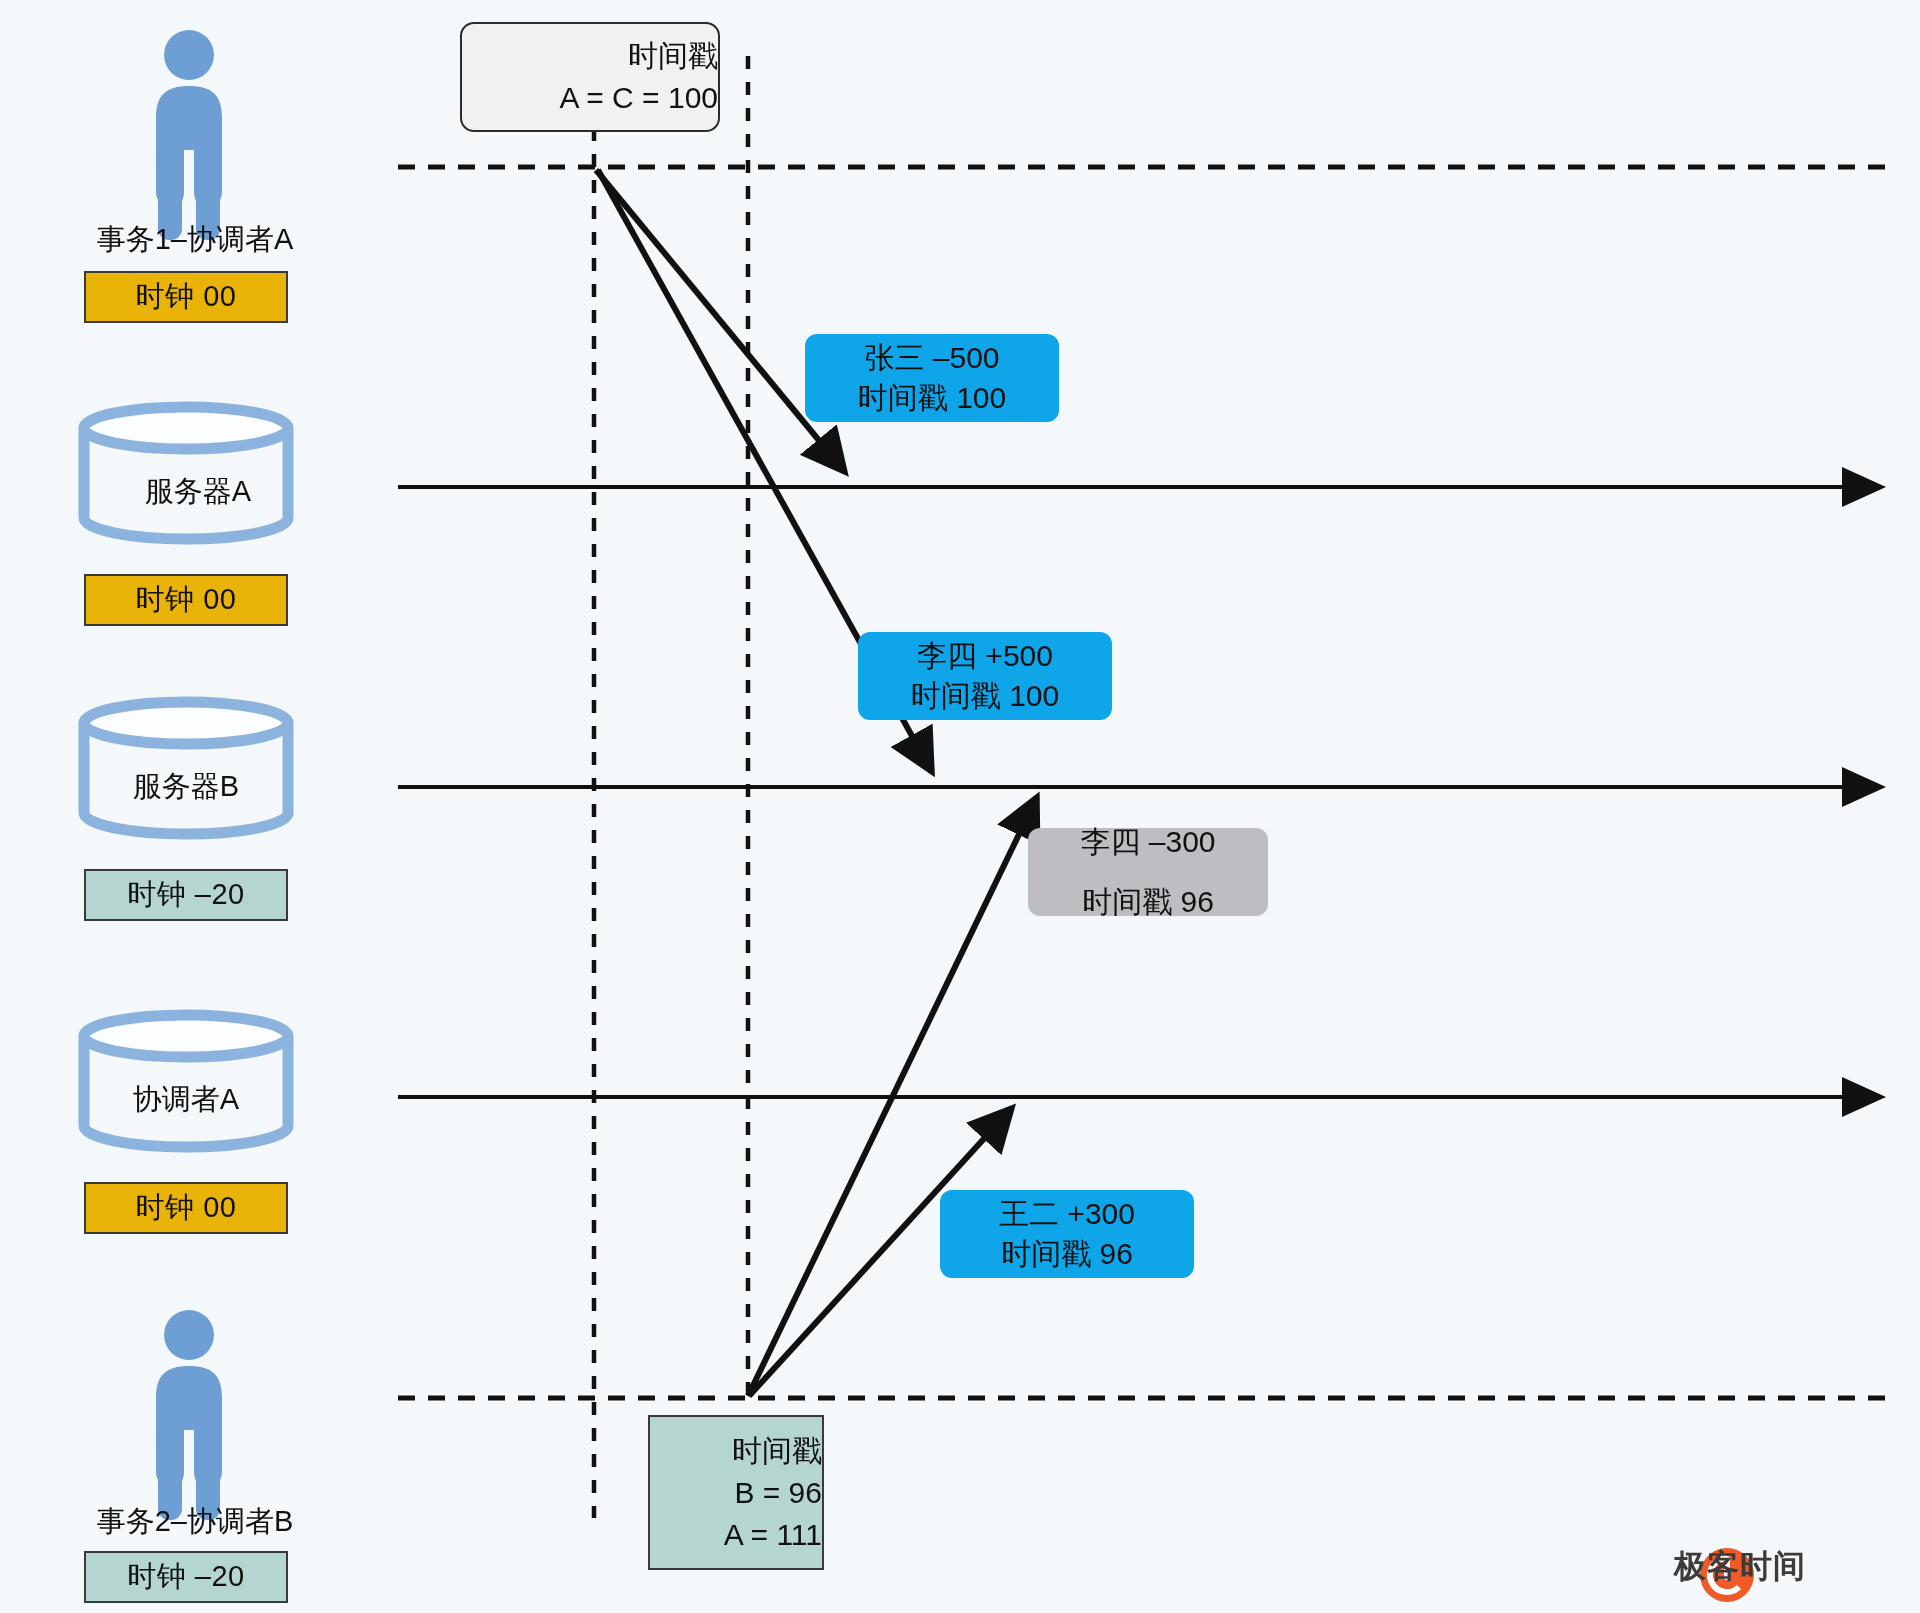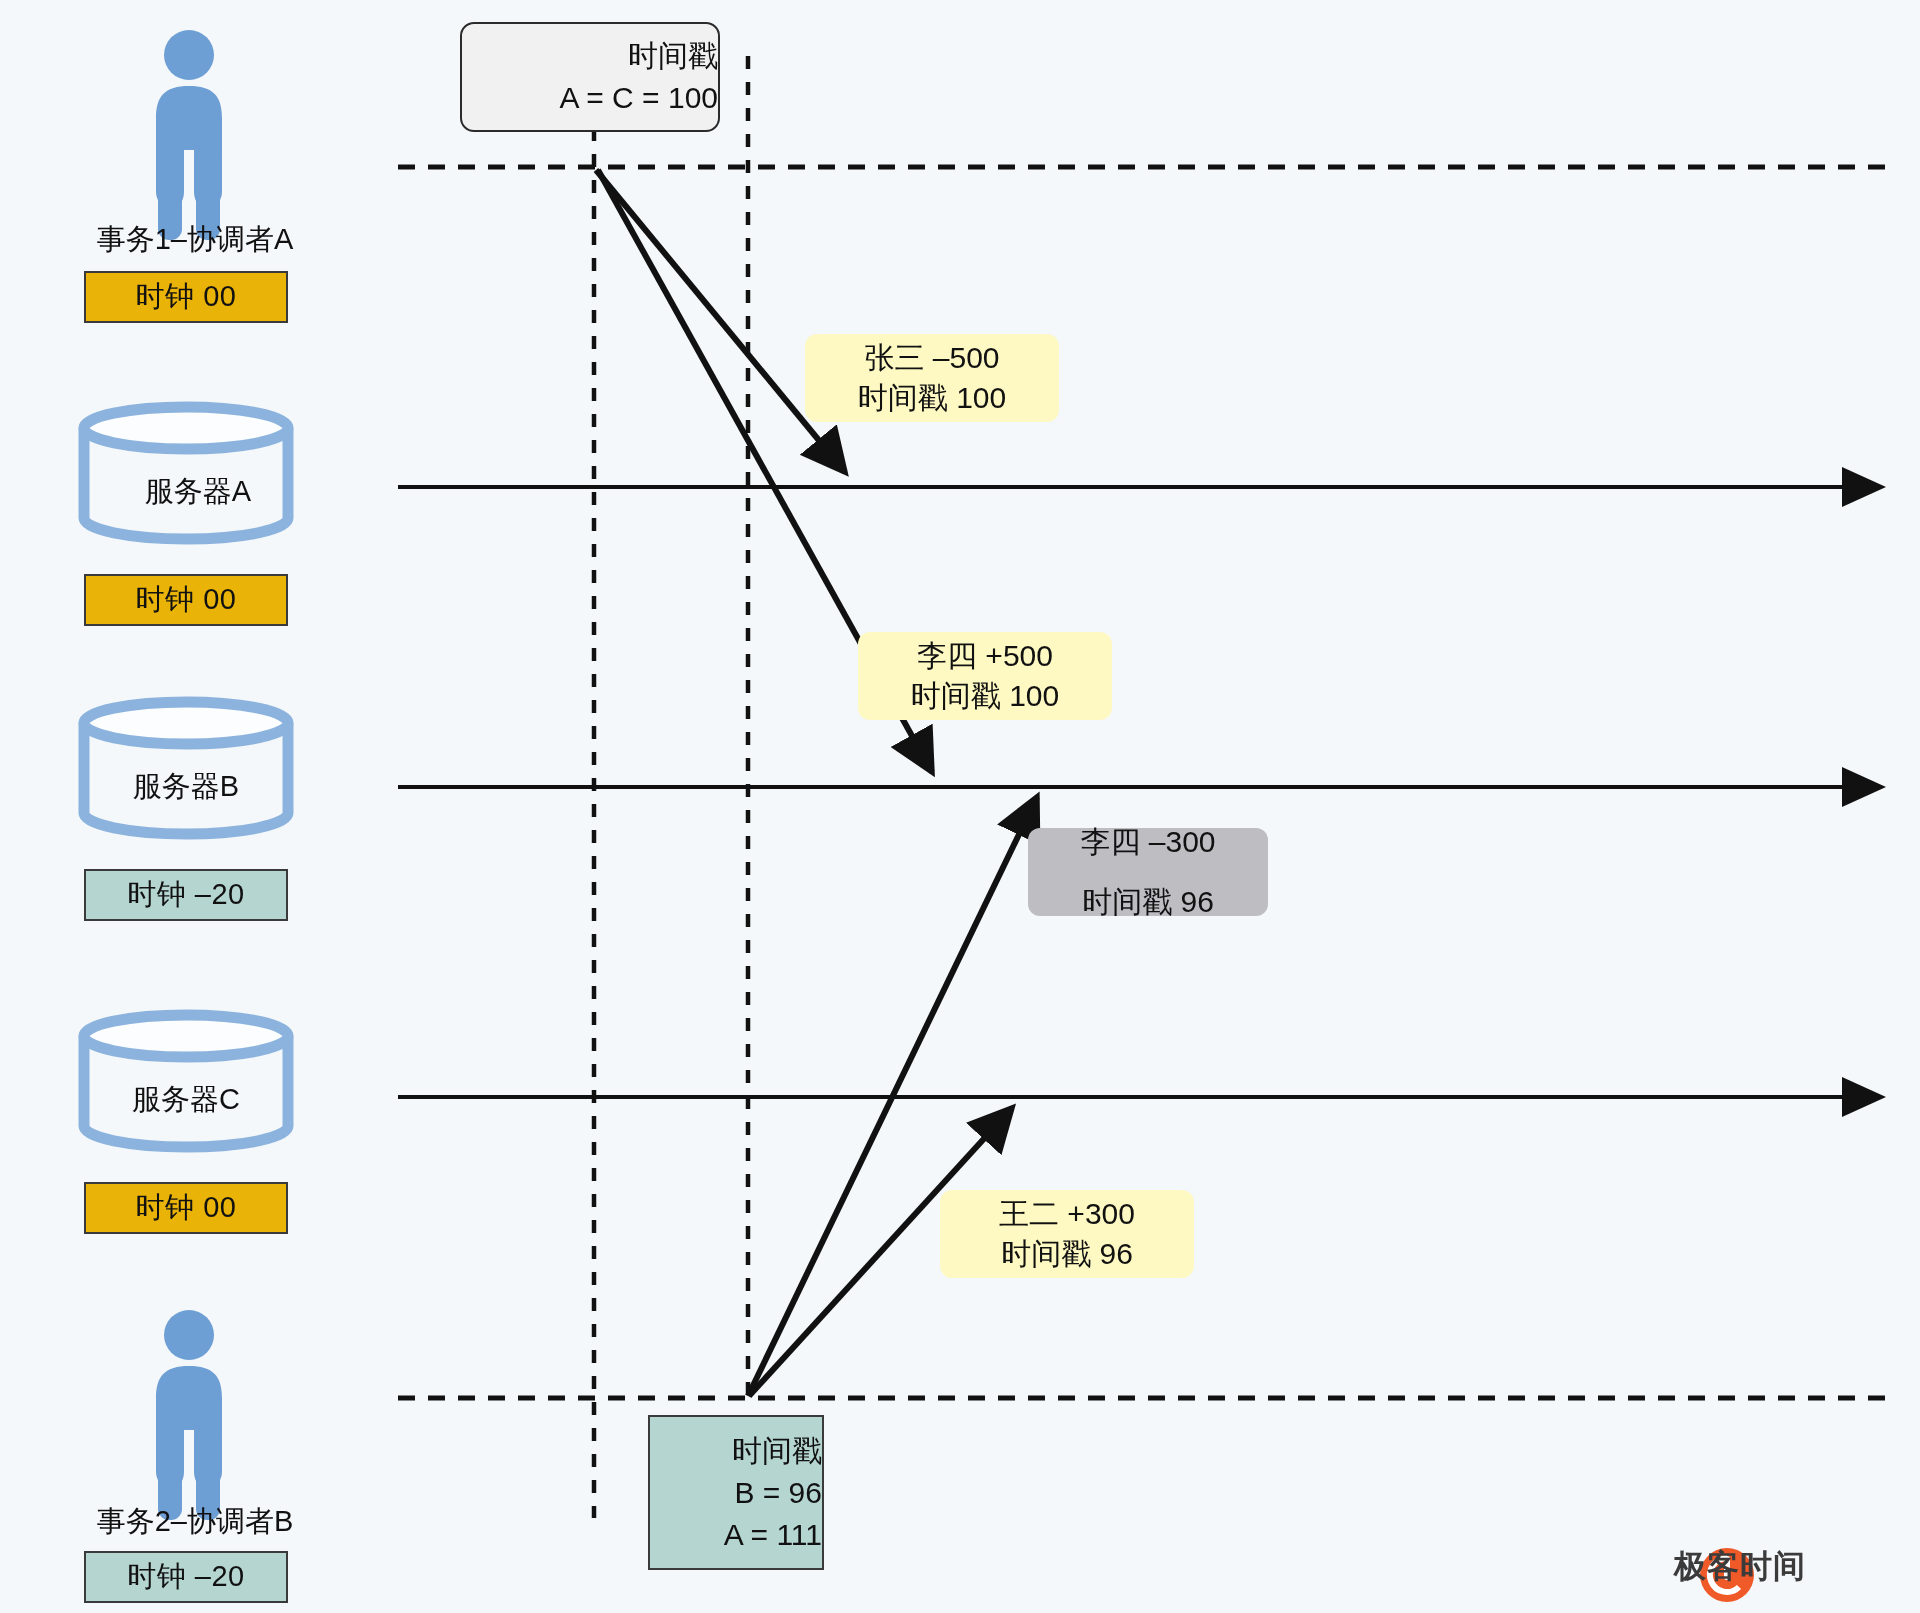--- a/index.html
+++ b/index.html
@@ -62,21 +62,21 @@
     display: flex;
     flex-direction: column;
     align-items: center;
     justify-content: center;
     font-size: 30px;
     line-height: 1.32;
     color: #111;
     padding: 8px 18px;
     white-space: nowrap;
   }
-  .bubble-blue { background: #fef9c3; }
+  .bubble-blue { background: #0ea5e9; }
   .bubble-gray { background: #bdbdc2; gap: 20px; }
 
   .note-box {
     position: absolute;
     box-sizing: border-box;
     display: flex;
     flex-direction: column;
     align-items: flex-end;
     justify-content: center;
     font-size: 30px;
@@ -208,21 +208,21 @@
 
   <div class="actor-label" style="left:40px; top:220px; width:310px;">事务1–协调者A</div>
   <div class="clock-box clock-blue" style="left:84px; top:271px; width:204px; height:52px;">时钟 00</div>
 
   <div class="db-label" style="left:12px; top:472px; width:372px;">服务器A</div>
   <div class="clock-box clock-blue" style="left:84px; top:574px; width:204px; height:52px;">时钟 00</div>
 
   <div class="db-label" style="left:0px; top:767px; width:372px;">服务器B</div>
   <div class="clock-box clock-green" style="left:84px; top:869px; width:204px; height:52px;">时钟 –20</div>
 
-  <div class="db-label" style="left:0px; top:1080px; width:372px;">服务器C</div>
+  <div class="db-label" style="left:0px; top:1080px; width:372px;">协调者A</div>
   <div class="clock-box clock-blue" style="left:84px; top:1182px; width:204px; height:52px;">时钟 00</div>
 
   <div class="actor-label" style="left:40px; top:1502px; width:310px;">事务2–协调者B</div>
   <div class="clock-box clock-green" style="left:84px; top:1551px; width:204px; height:52px;">时钟 –20</div>
 
   <div class="note-box note-rounded" style="left:460px; top:22px; width:260px; height:110px;">
     <span>时间戳</span>
     <span>A = C = 100</span>
   </div>
 

